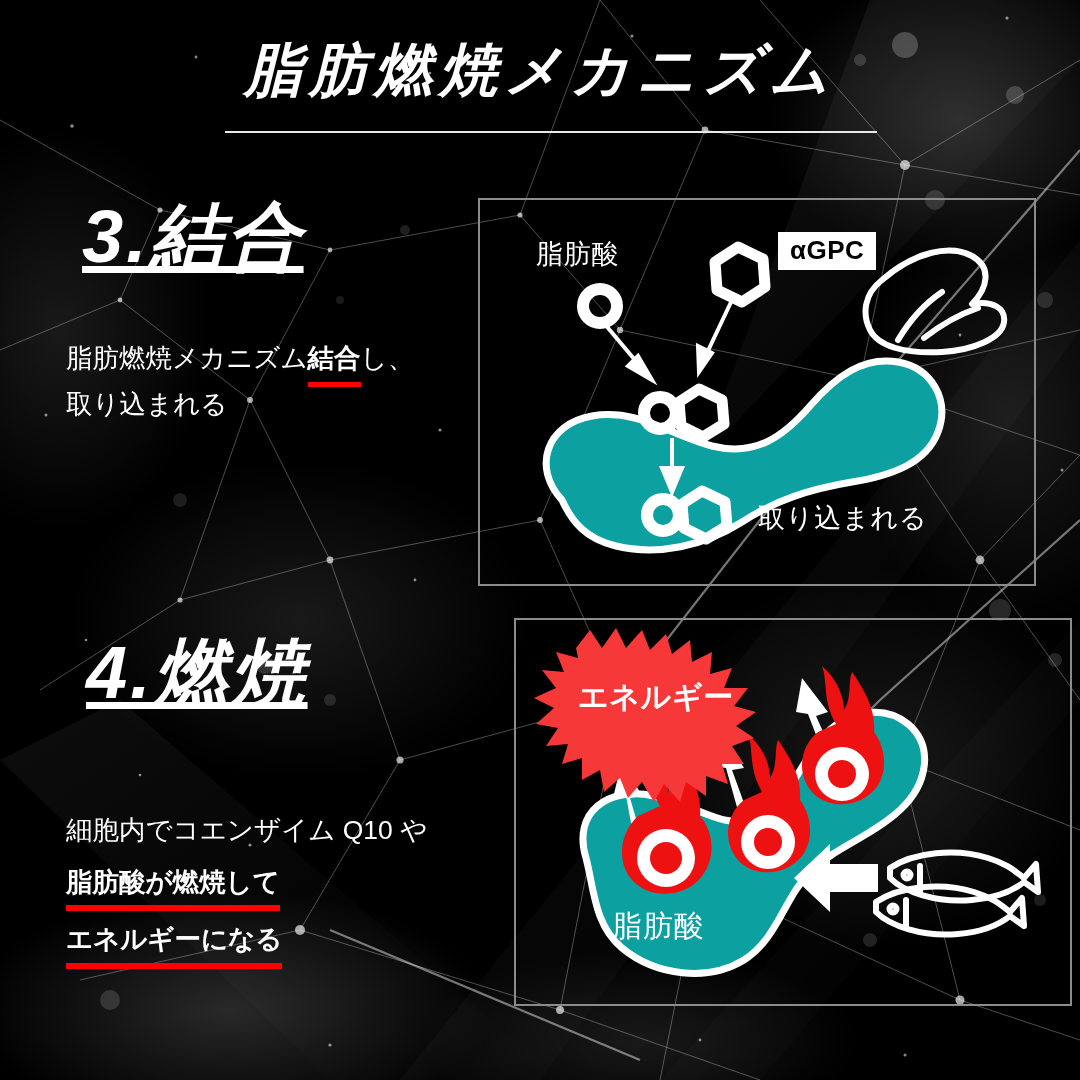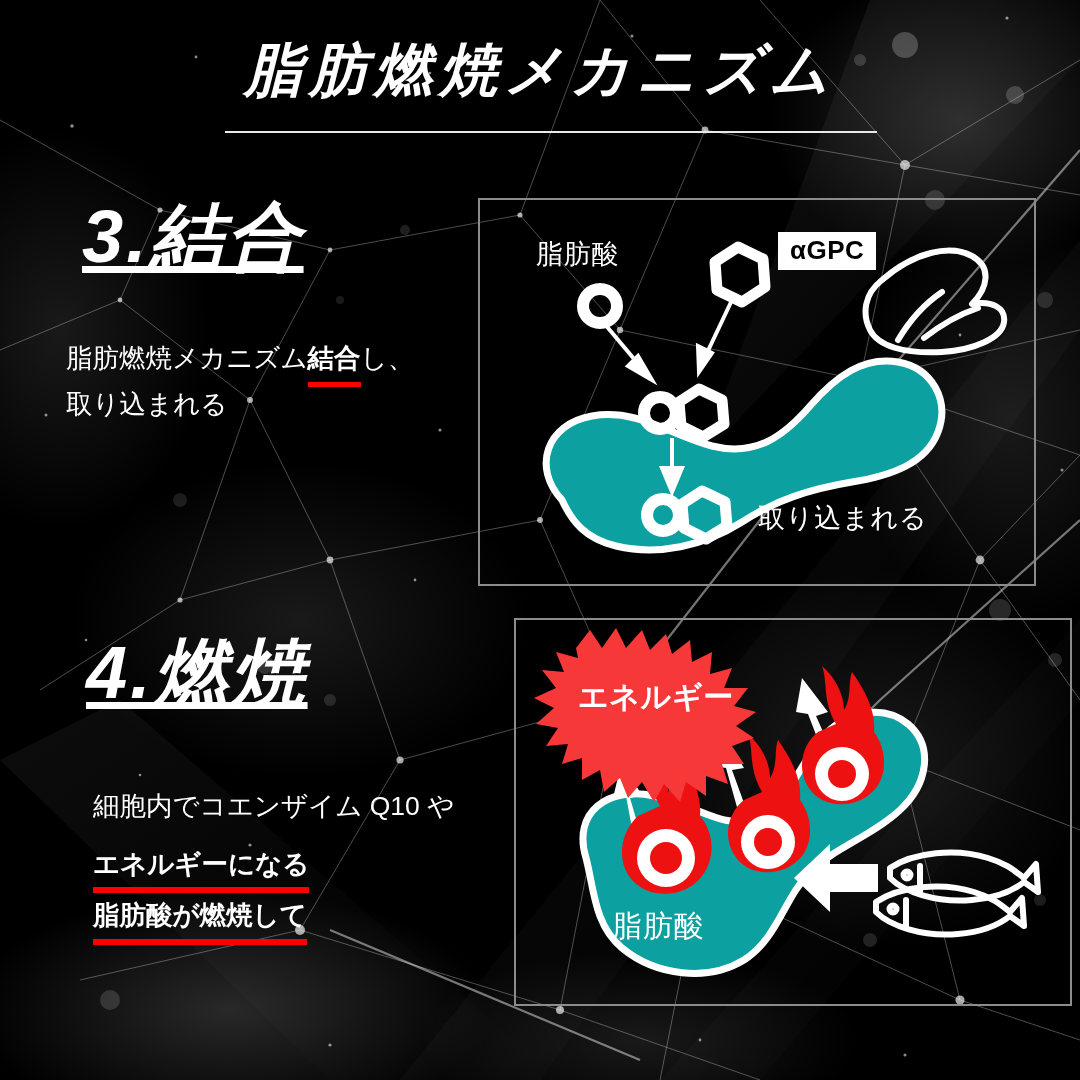--- a/index.html
+++ b/index.html
@@ -26,21 +26,21 @@
   
   .heading{
     position:absolute;font-style:italic;font-weight:700;color:#fff;
     font-size:74px;letter-spacing:.04em;white-space:nowrap;line-height:1;
   }
   #heading-3{left:82px;top:200px;text-decoration:underline;}
   #heading-4{left:86px;top:636px;text-decoration:underline;}
 
   .body-text{position:absolute;font-size:26.5px;line-height:1.72;color:#fff;white-space:nowrap;}
   #body-3{left:66px;top:336px;}
-  #body-4{left:66px;top:784px;margin-left:27px;}
+  #body-4{left:66px;top:808px;}
   .hl{font-weight:700;position:relative;display:inline-block;}
   .hl.u::after{
     content:"";position:absolute;left:0;right:0;bottom:-5px;height:5px;background:#ff0000;
   }
   .bold-line{font-weight:700;position:relative;display:inline-block;}
   .bold-line::after{
     content:"";position:absolute;left:0;right:0;bottom:-6px;height:6px;background:#ff0000;
   }
 
   
@@ -265,25 +265,25 @@
     <div class="diag-label" style="left:56px;top:36px;">脂肪酸</div>
     <div class="diag-label" style="left:278px;top:300px;">取り込まれる</div>
   </div>
 
   <div class="heading" id="heading-4">4.燃焼</div>
 
   <div class="body-text" id="body-4">
     <div>
       <span>細胞内でコエンザイム Q10 や</span>
     </div>
+    <div style="margin-top:6px;">
+      <span class="bold-line">脂肪酸が燃焼して</span>
+    </div>
     <div style="margin-top:12px;">
       <span class="bold-line">エネルギーになる</span>
-    </div>
-    <div style="margin-top:6px;">
-      <span class="bold-line">脂肪酸が燃焼して</span>
     </div>
   </div>
 
   <div class="panel" id="panel-4">
     <svg width="550" height="380" viewBox="0 0 550 380">
 
       <path d="M70 238
                C 56 192, 92 166, 138 176
                C 184 186, 206 210, 238 198
                C 272 186, 282 146, 306 118

